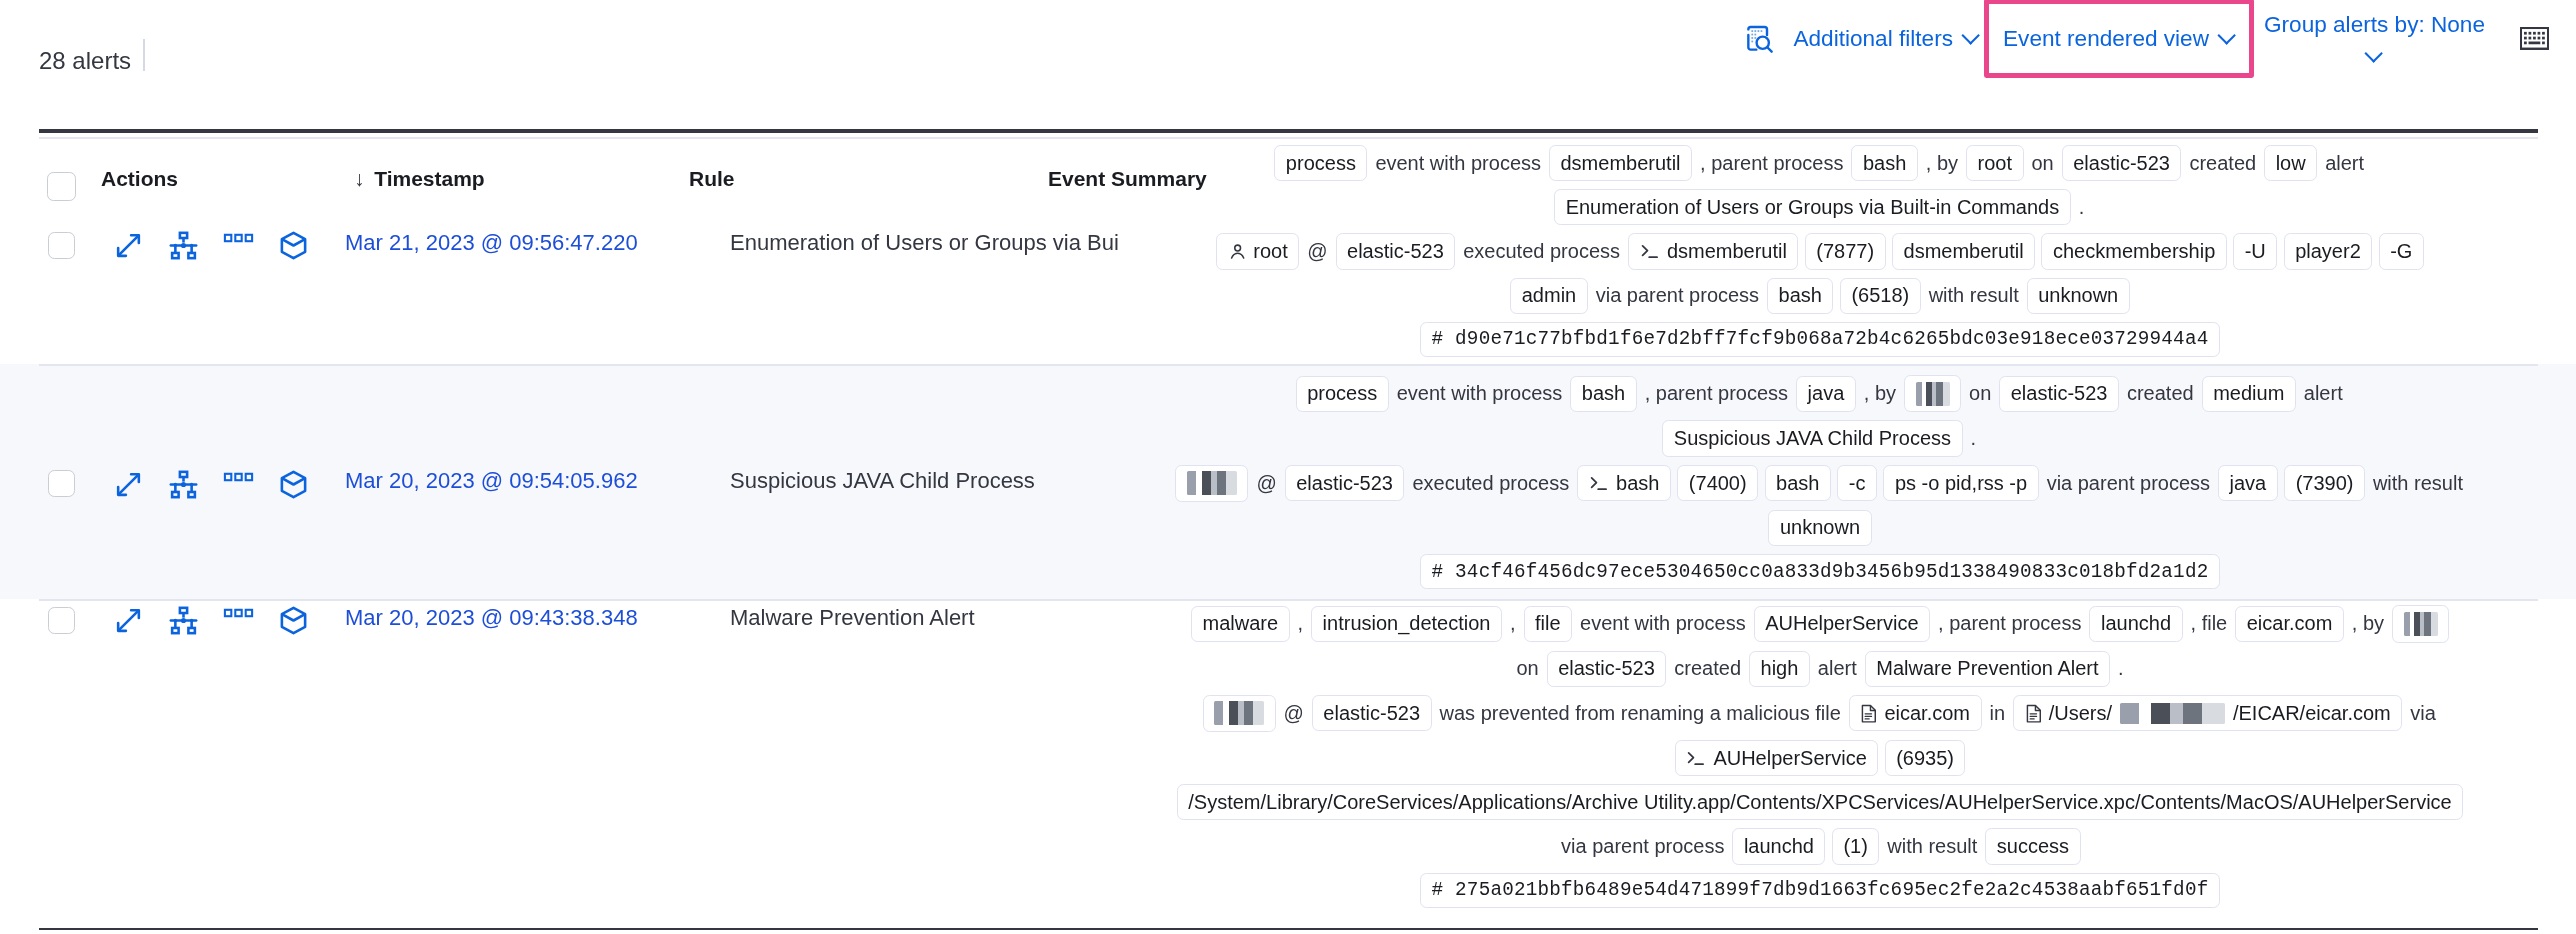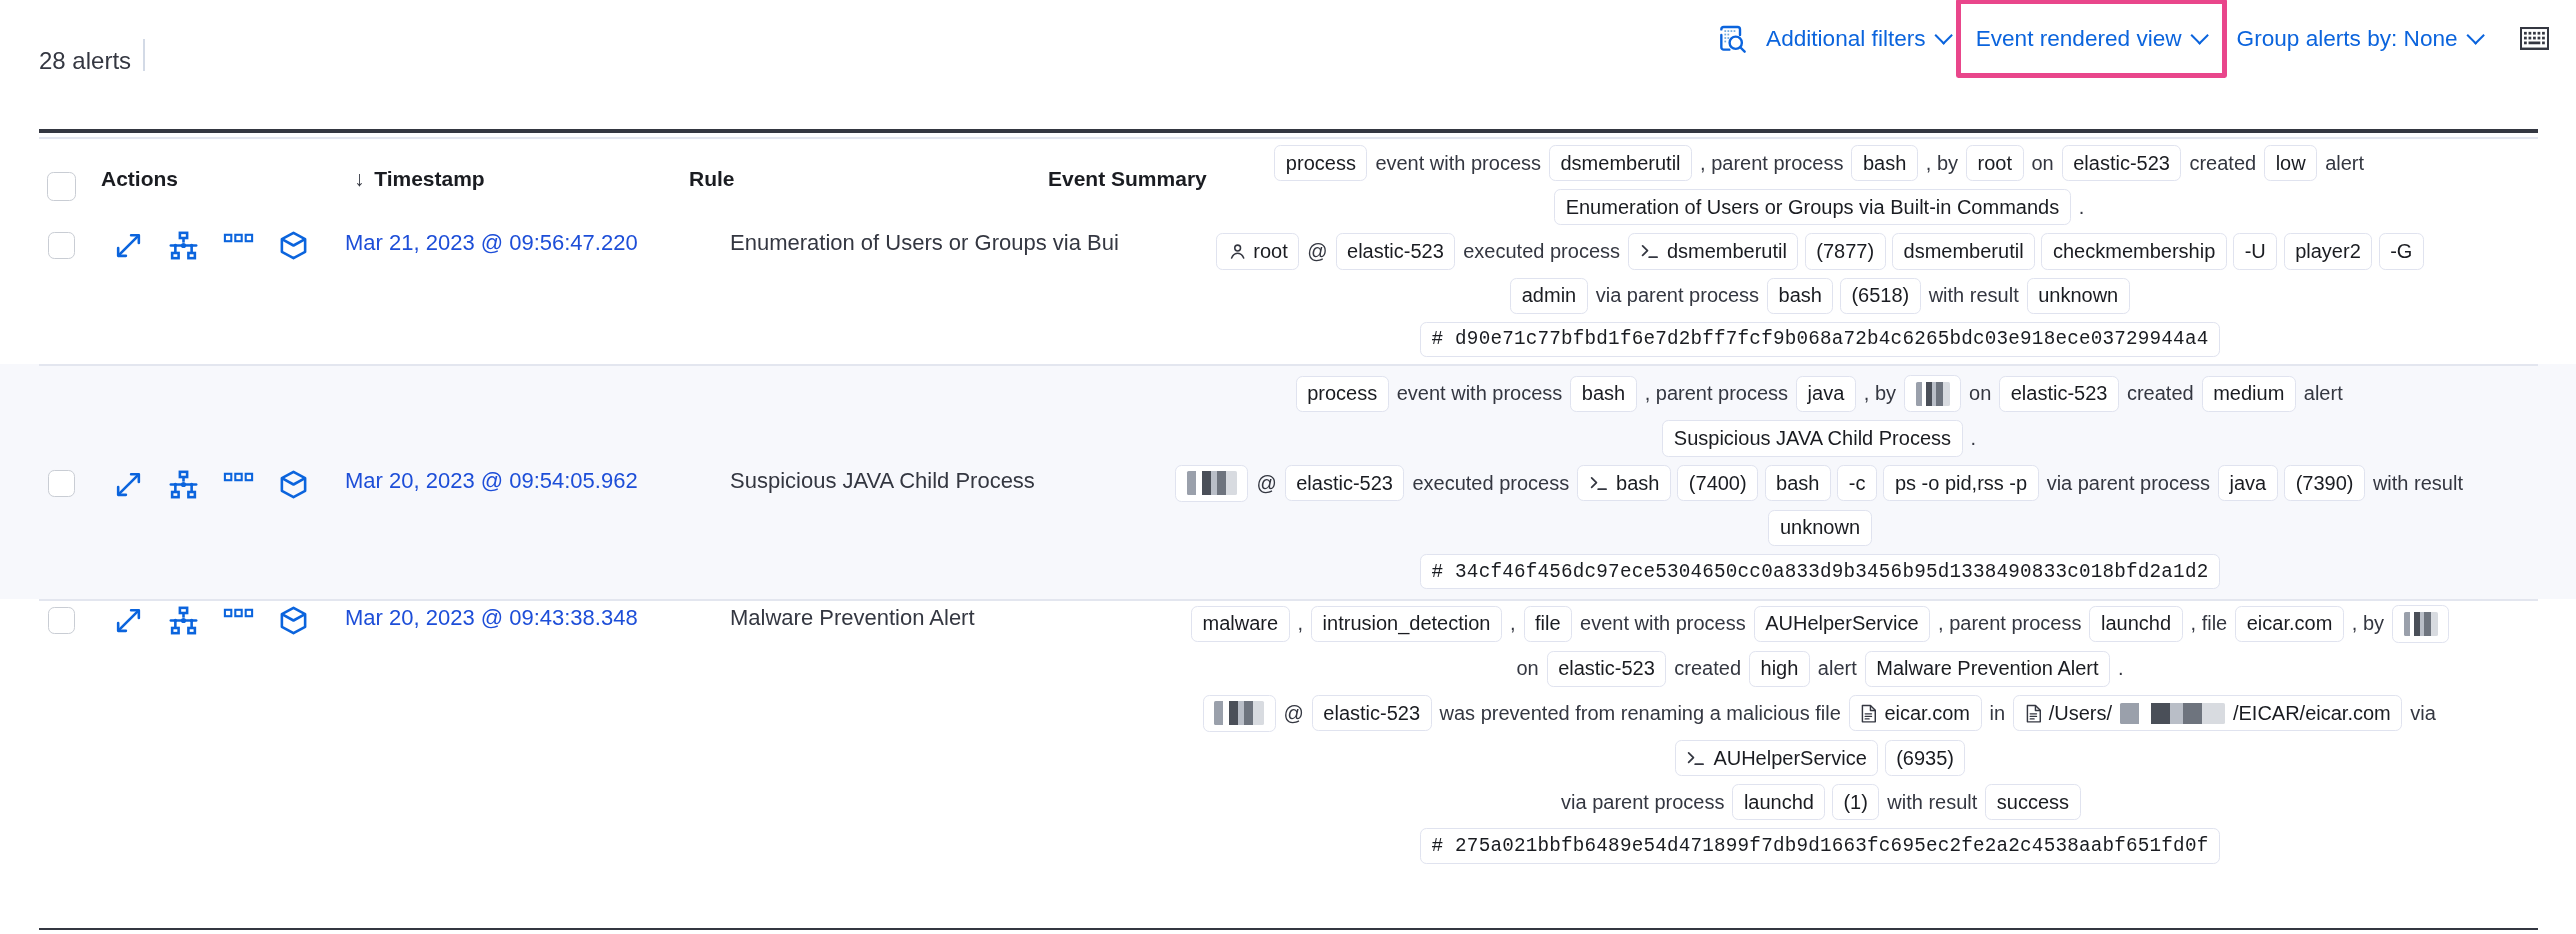--- a/index.html
+++ b/index.html
@@ -163,21 +163,21 @@
         <span class="chev"></span>
       </div>
 
       <div class="hl-box">
         <div class="tb-item">
           <span>Event rendered view</span>
           <span class="chev"></span>
         </div>
       </div>
 
-      <div class="tb-item" style="margin-left:6.4px;">
+      <div class="tb-item" style="margin-left:6.4px;flex-direction:column;">
         <span>Group alerts by: None</span>
         <span class="chev"></span>
       </div>
 
       <div class="kbd-wrap">
         <svg width="29" height="22.6" viewBox="0 0 36 28">
           <rect x="1" y="1" width="34" height="26" fill="none" stroke="#343741" stroke-width="3"></rect>
           <g fill="#343741">
             <rect x="5" y="6" width="3.4" height="3.4"></rect>
               <rect x="10.6" y="6" width="3.4" height="3.4"></rect>
@@ -598,20 +598,25 @@
     <path d="M10.5 18.5h9" stroke="#343741" stroke-width="2" stroke-linecap="round"></path>
                 </svg>
               </span>
               <span>AUHelperService</span>
             </span>
             <span class="tok">
               <span>(6935)</span>
             </span>
           </div>
           <div class="srow">
+            <span class="tok">
+              <span>/System/Library/CoreServices/Applications/Archive Utility.app/Contents/XPCServices/AUHelperService.xpc/Contents/MacOS/AUHelperService</span>
+            </span>
+          </div>
+          <div class="srow">
             <span class="plain">via parent process</span>
             <span class="tok">
               <span>launchd</span>
             </span>
             <span class="tok">
               <span>(1)</span>
             </span>
             <span class="plain">with result</span>
             <span class="tok">
               <span>success</span>

